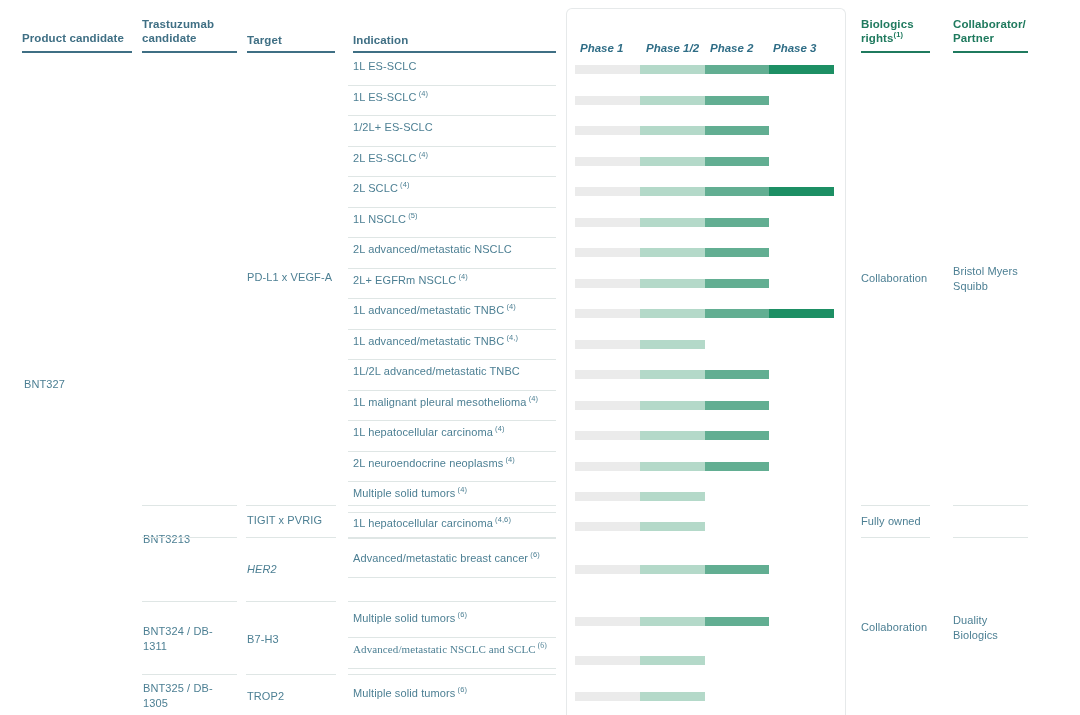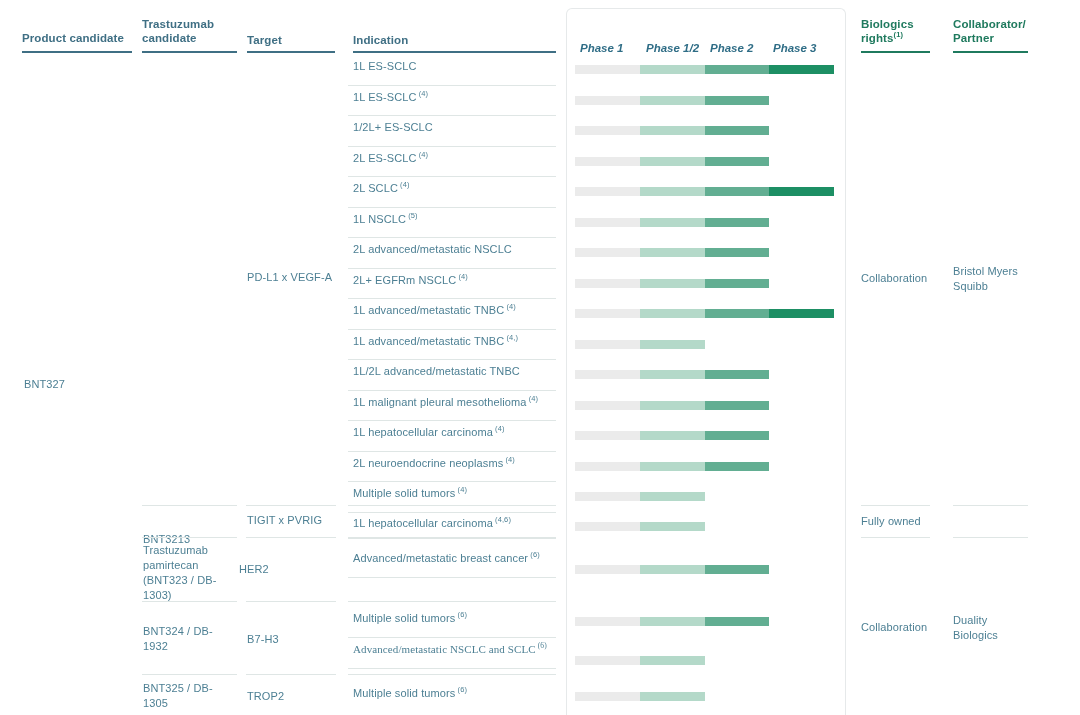--- a/index.html
+++ b/index.html
@@ -125,32 +125,31 @@
   <div id="phase-panel">
     <div class="phase-head" style="left:13px;">Phase 1</div>
     <div class="phase-head" style="left:79px;">Phase 1/2</div>
     <div class="phase-head" style="left:143px;">Phase 2</div>
     <div class="phase-head" style="left:206px;">Phase 3</div>
   </div>
 
   <div class="cell" style="left:24px; top:377px; width:120px;">BNT327</div>
 
   <div class="cell" style="left:143px; top:513px; width:90px;margin-top:19px;">BNT3213</div>
-  <div class="cell" style="left:143px; top:543px; width:82px;">Trastuzumab pamirtecan (BNT323 / DB-1303)</div>
-  <div class="cell" style="left:143px; top:624px; width:90px;">BNT324 / DB-1932</div>
+  <div class="cell" style="left:143px; top:624px; width:90px;">BNT324 / DB-1311</div>
   <div class="cell" style="left:143px; top:681px; width:90px;">BNT325 / DB-1305</div>
 
   <div class="rule" style="left:142px; top:505px; width:95px;"></div>
   <div class="rule" style="left:142px; top:537px; width:95px;"></div>
   <div class="rule" style="left:142px; top:601px; width:95px;"></div>
   <div class="rule" style="left:142px; top:674px; width:95px;"></div>
 
   <div class="cell" style="left:247px; top:270px; width:110px;">PD-L1 x VEGF-A</div>
   <div class="cell" style="left:247px; top:513px; width:100px;">TIGIT x PVRIG</div>
-  <div class="cell" style="left:239px; top:562px; width:100px;">HER2</div>
+  <div class="cell" style="left:247px; top:562px; width:100px;font-style:italic;">HER2</div>
   <div class="cell" style="left:247px; top:632px; width:100px;">B7-H3</div>
   <div class="cell" style="left:247px; top:689px; width:100px;">TROP2</div>
 
   <div class="rule" style="left:246px; top:505px; width:90px;"></div>
   <div class="rule" style="left:246px; top:537px; width:90px;"></div>
   <div class="rule" style="left:246px; top:601px; width:90px;"></div>
   <div class="rule" style="left:246px; top:674px; width:90px;"></div>
 
   <div class="cell" style="left:861px; top:271px; width:95px;">Collaboration</div>
   <div class="cell" style="left:953px; top:264px; width:80px;">Bristol Myers Squibb</div>

